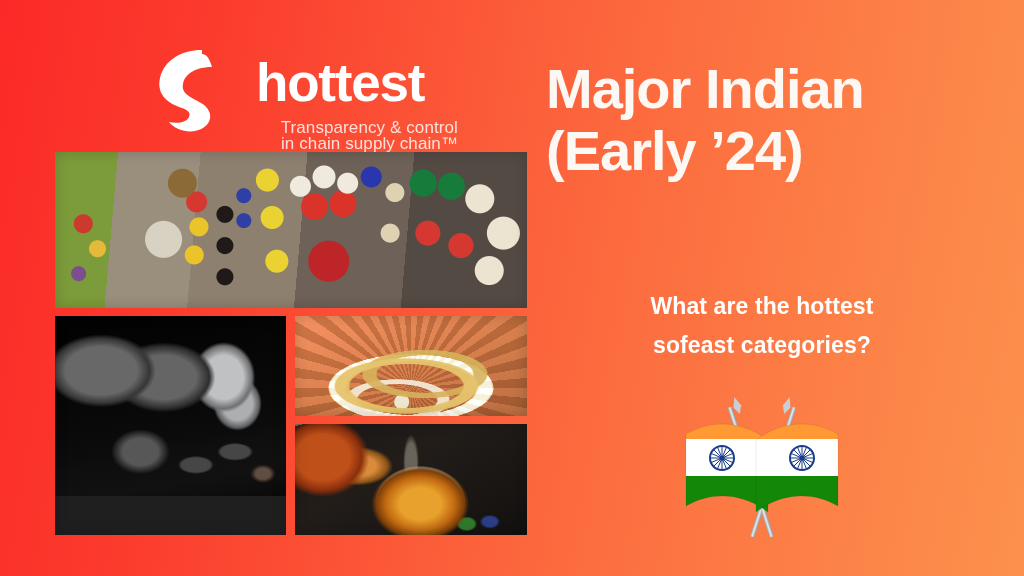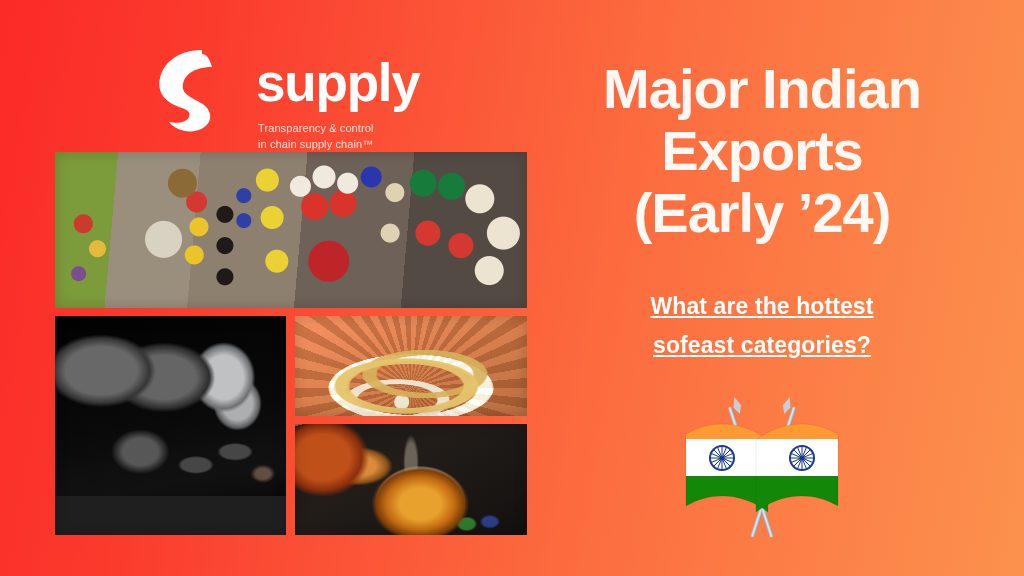--- a/index.html
+++ b/index.html
@@ -17,22 +17,22 @@
   
   .logo-block{position:absolute;left:150px;top:40px;width:300px;height:100px;}
   .logo-mark{position:absolute;left:0;top:4px;width:92px;height:92px;}
   .logo-word{
     position:absolute;left:106px;top:16px;
     font-size:53px;font-weight:700;letter-spacing:-1.2px;
     color:#FFFFFF;line-height:1;
   }
   .logo-tag{
     position:absolute;left:108px;top:80px;width:200px;
-    text-align:left;
-    font-size:11px;line-height:16px;font-weight:400;
+    text-align:right;
+    font-size:17px;line-height:16px;font-weight:400;
     color:rgba(255,255,255,.82);
     letter-spacing:.1px;
   }
 
   
   .collage{position:absolute;left:55px;top:152px;width:472px;height:383px;}
   .ph{position:absolute;overflow:hidden;background:#333;}
   .ph-top   {left:0;   top:0;   width:472px;height:156px;}
   .ph-parts {left:0;   top:164px;width:231px;height:219px;}
   .ph-bangle{left:240px;top:164px;width:232px;height:100px;}
@@ -124,31 +124,30 @@
       radial-gradient(ellipse 10px 34px at 50% 34%, rgba(240,230,210,.35) 0 55%, transparent 80%),
       radial-gradient(ellipse 14px 10px at 74% 90%, #2f7a2a 0 55%, transparent 75%),
       radial-gradient(ellipse 13px 9px at 84% 88%, #2a3d86 0 55%, transparent 78%),
       linear-gradient(150deg,#1a1715 0%, #221d19 40%, #12100f 100%);
   }
   .ph::after{content:"";position:absolute;inset:0;box-shadow:inset 0 0 14px rgba(0,0,0,.18);}
 
   
   .headline{
     position:absolute;left:546px;top:58px;width:432px;
-    text-align:center;color:#FDF8F3;
+    color:#FDF8F3;
     font-weight:700;font-size:56px;line-height:62px;
     letter-spacing:-1px;
   }
   .headline .l{display:block;white-space:nowrap;}
   .subhead{
     position:absolute;left:560px;top:287px;width:404px;
     text-align:center;color:#FFFFFF;
     font-weight:700;font-size:23px;line-height:39px;
     letter-spacing:.1px;
-    text-decoration:underline;
   }
   .subhead .l{display:block;}
 
   
   .flags{position:absolute;left:652px;top:382px;width:220px;height:160px;}
   .flags svg{display:block;width:220px;height:160px;}
 </style>
 </head>
 <body>
 
@@ -156,21 +155,21 @@
 
   <div class="logo-block">
 
     <div class="logo-mark">
       <svg viewBox="0 0 92 92" width="92" height="92" aria-hidden="true">
         <path fill="#FFFFFF" d="M52 6C32 6 14 16 10 34c-4 18 10 26 22 30 6 2 9 5 7 9-2 5-11 7-20 5 8 10 24 12 34 6 10-6 10-18-2-25-10-6-20-9-18-19 2-11 14-17 29-17-3-10-6-13-10-13z"></path>
         <path fill="#FFFFFF" d="M40 86c20 0 38-10 42-28 4-18-10-26-22-30-6-2-9-5-7-9 2-5 11-7 20-5-8-10-24-12-34-6-10 6-10 18 2 25 10 6 20 9 18 19-2 11-14 17-29 17 3 10 6 13 10 13z" opacity=".0"></path>
       </svg>
     </div>
 
-    <div class="logo-word">supply</div>
+    <div class="logo-word">hottest</div>
 
     <div class="logo-tag">
       <span>Transparency &amp; control</span><br>
       <span>in chain supply chain™</span>
     </div>
   </div>
 
   <div class="collage">
 
     <div class="ph ph-top">
@@ -185,21 +184,20 @@
       <div class="art-bangles"></div>
     </div>
 
     <div class="ph ph-tea">
       <div class="art-tea"></div>
     </div>
   </div>
 
   <div class="headline">
     <span class="l">Major Indian</span>
-    <span class="l">Exports</span>
     <span class="l">(Early ’24)</span>
   </div>
 
   <div class="subhead">
     <span class="l">What are the hottest</span>
     <span class="l">sofeast categories?</span>
   </div>
 
   <div class="flags">
     <svg viewBox="0 0 220 160" aria-hidden="true">

